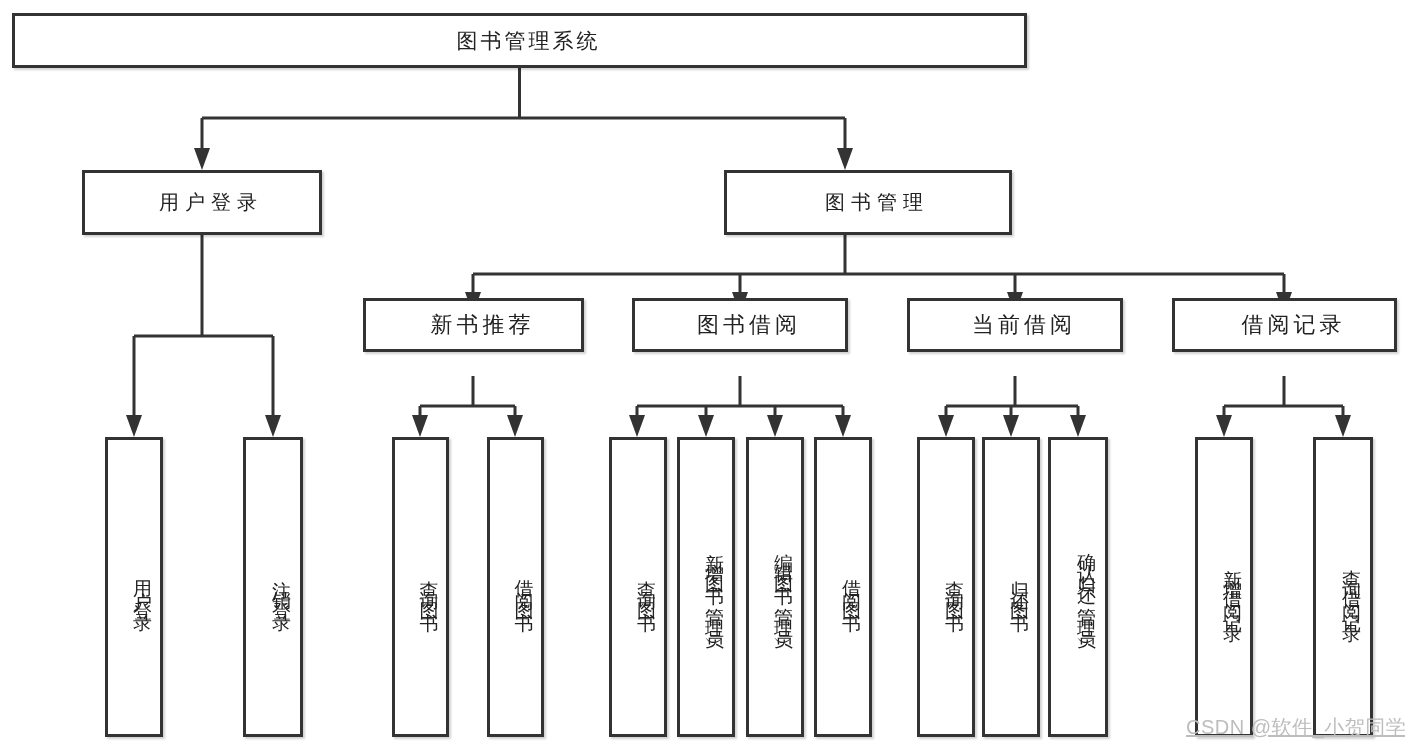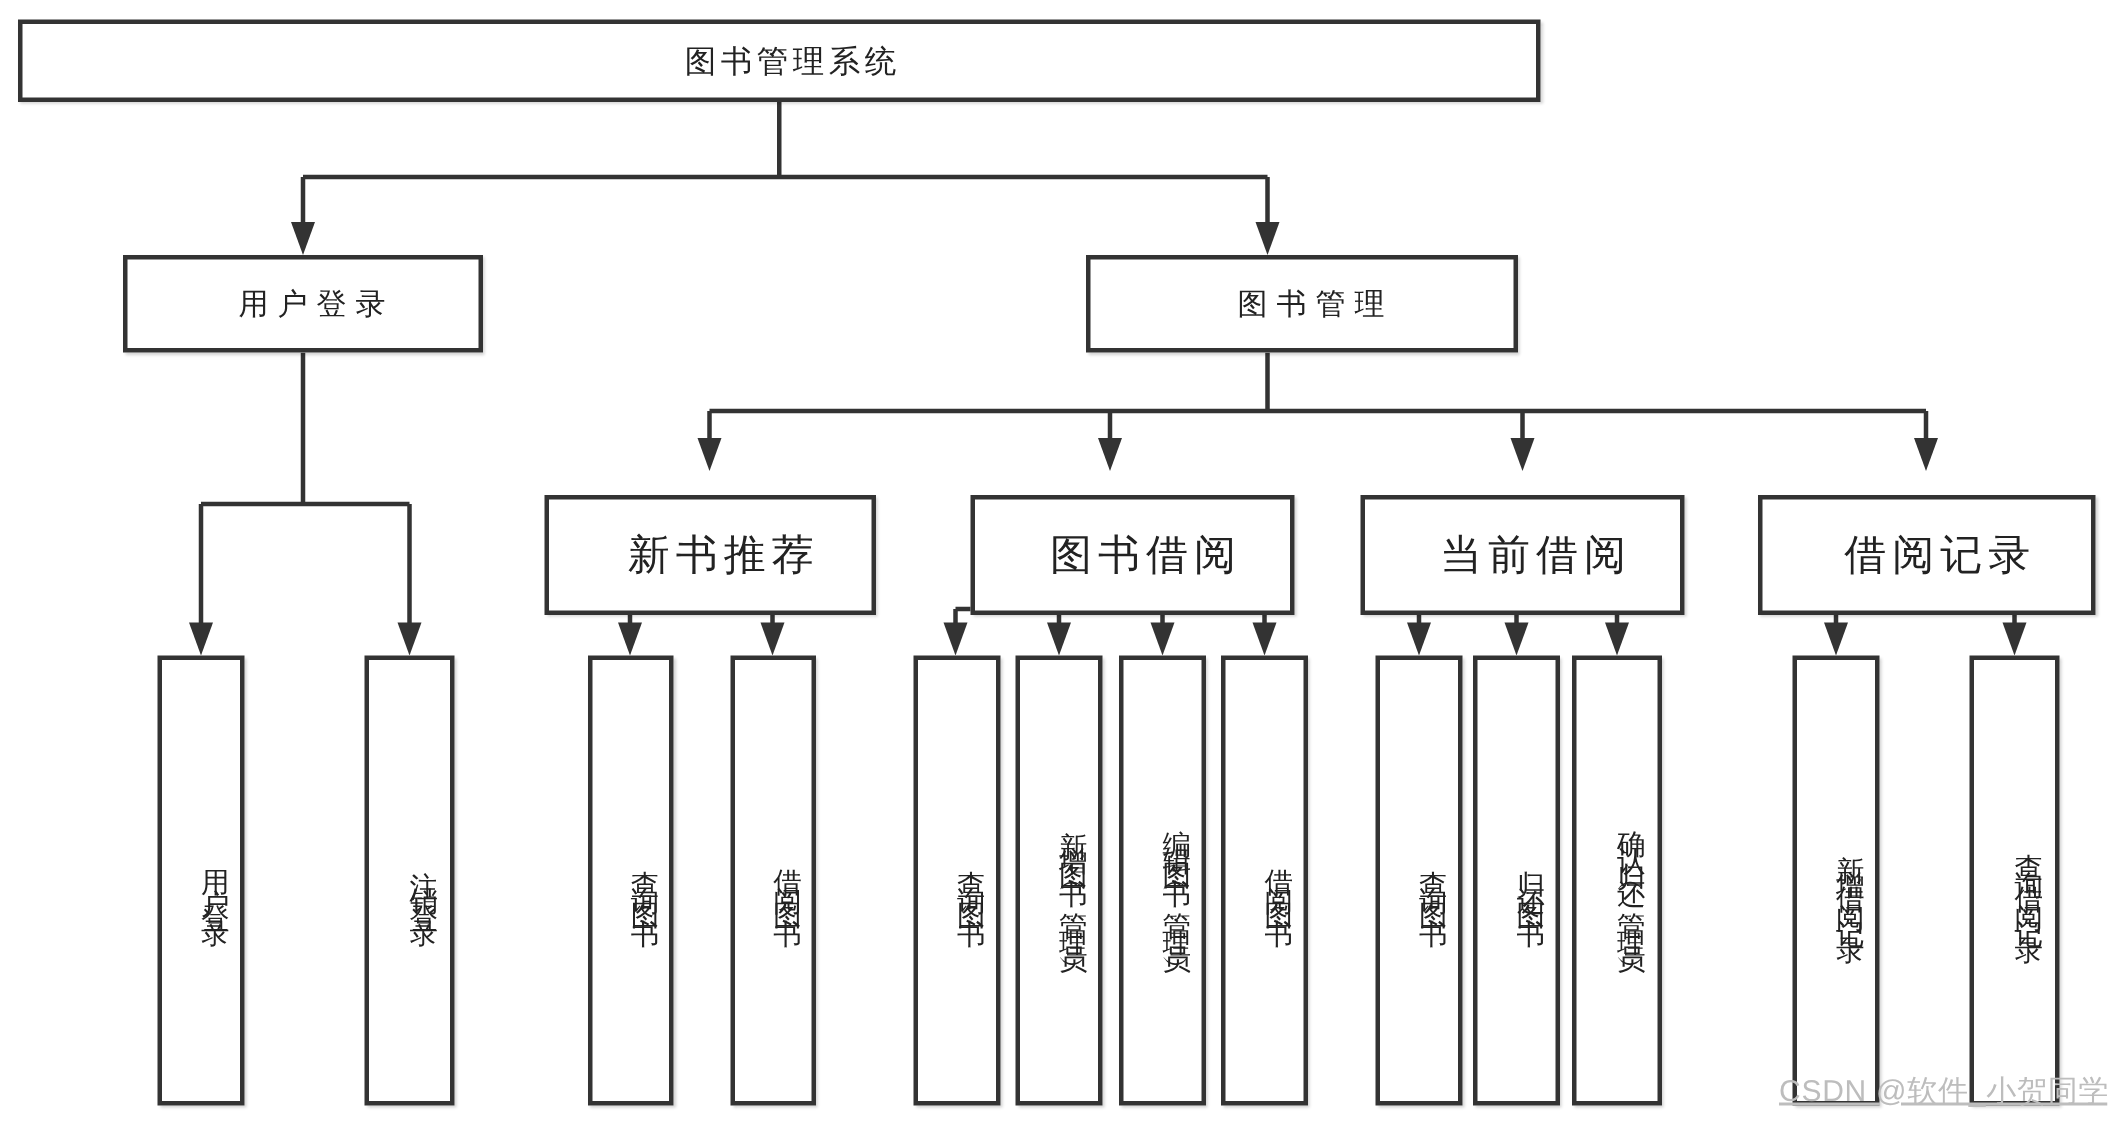--- a/index.html
+++ b/index.html
@@ -25,21 +25,21 @@
     display: flex;
     align-items: center;
     justify-content: center;
     color: #222222;
     z-index: 2;
     box-shadow: 1.5px 1.5px 2px rgba(0,0,0,0.18);
     padding-left: 18px;
   }
   .root-box { top: 13px; height: 55px; font-size: 21px; letter-spacing: 3px; }
   .lvl2 { top: 170px; height: 65px; font-size: 20px; letter-spacing: 6px; }
-  .lvl3 { top: 330px; height: 80px; font-size: 28px; letter-spacing: 4px; }
+  .lvl3 { top: 298px; height: 54px; font-size: 22px; letter-spacing: 4px; }
   .leaf { top: 437px; height: 300px; }
   .leaf .vtext {
     writing-mode: vertical-rl;
     text-orientation: mixed;
     font-size: 19px;
     letter-spacing: 11px;
     line-height: 1;
     color: #222222;
     white-space: nowrap;
   }
@@ -107,21 +107,21 @@
   <div class="node lvl2" style="left:82px;width:240px;">
     <span>用户登录</span>
   </div>
   <div class="node lvl2" style="left:724px;width:288px;">
     <span>图书管理</span>
   </div>
 
   <div class="node lvl3" style="left:363px;width:221px;">
     <span>新书推荐</span>
   </div>
-  <div class="node lvl3" style="left:632px;width:216px;margin-left:15px;">
+  <div class="node lvl3" style="left:632px;width:216px;">
     <span>图书借阅</span>
   </div>
   <div class="node lvl3" style="left:907px;width:216px;">
     <span>当前借阅</span>
   </div>
   <div class="node lvl3" style="left:1172px;width:225px;">
     <span>借阅记录</span>
   </div>
 
   <div class="node leaf" style="left:105px;width:58px;">

